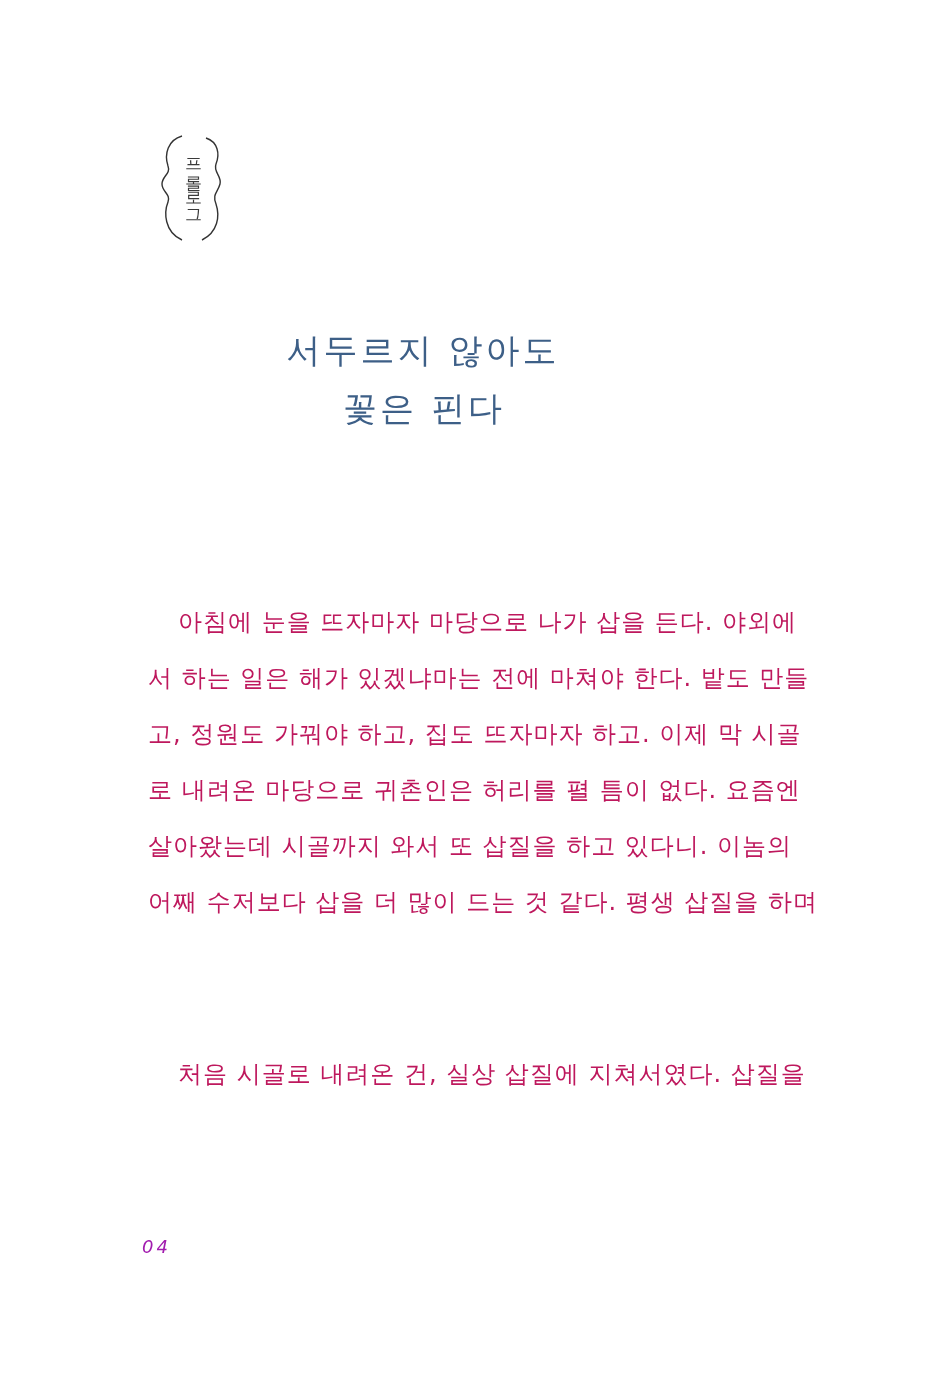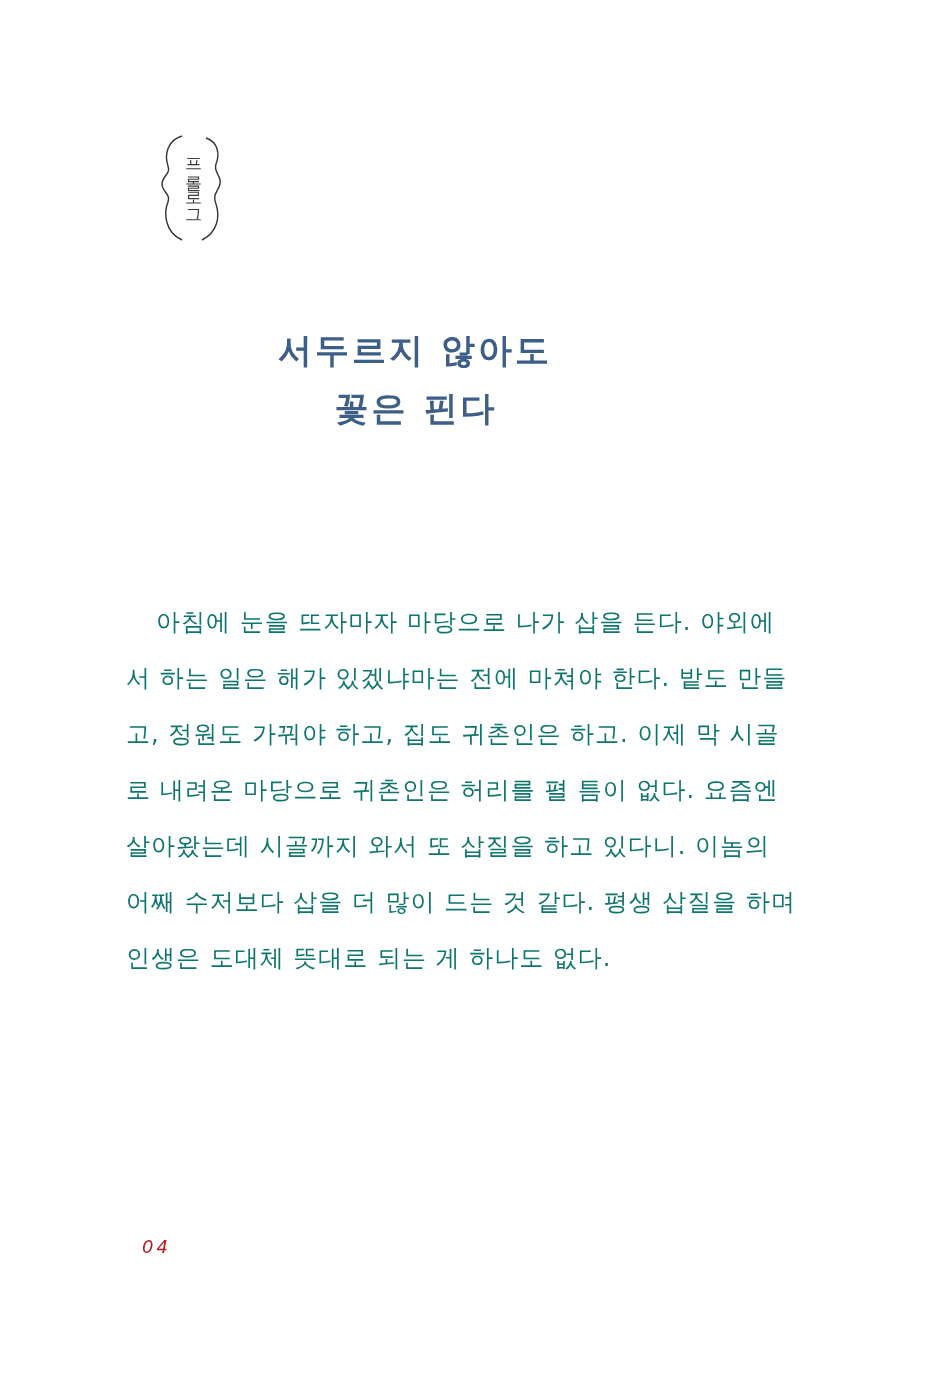--- a/index.html
+++ b/index.html
@@ -41,38 +41,38 @@
       line-height: 21px;
       color: #3a3a3a;
       text-align: center;
       writing-mode: vertical-rl;
       text-orientation: upright;
       letter-spacing: 0px;
     }
     
     .title {
       position: absolute;
-      left: 8px;
+      left: 16px;
       width: 814px;
       top: 298px;
       text-align: center;
       color: #3d5f87;
       font-size: 34px;
       line-height: 58px;
       letter-spacing: 3px;
-      font-weight: bold;
+      font-weight: normal;
     }
     .title .line { display: block; }
     .title .line2 { padding-left: 2px; }
     
     .body-text {
       position: absolute;
-      left: 126px;
+      left: 148px;
       width: 628px;
-      color: #0f766e;
+      color: #be185d;
       font-size: 24px;
       line-height: 56px;
       letter-spacing: 1px;
     }
     .body-text .line {
       display: block;
       white-space: nowrap;
       text-align: justify;
       text-align-last: justify;
     }
@@ -82,21 +82,21 @@
     .body-text .line.indent {
       padding-left: 30px;
     }
     .para1 { top: 594px; }
     .para2 { top: 1046px; }
     .page-number {
       position: absolute;
       left: 142px;
       top: 1236px;
       font-size: 18px;
-      color: #b91c1c;
+      color: #a21caf;
       letter-spacing: 3px;
       font-style: italic;
     }
   </style>
 </head>
 <body>
 
 <div class="page">
 
   <div class="chapter-tag">
@@ -110,25 +110,25 @@
   </div>
 
   <h1 class="title">
     <span class="line">서두르지 않아도</span>
     <span class="line line2">꽃은 핀다</span>
   </h1>
 
   <div class="body-text para1">
     <span class="line indent">아침에 눈을 뜨자마자 마당으로 나가 삽을 든다. 야외에</span>
     <span class="line">서 하는 일은 해가 있겠냐마는 전에 마쳐야 한다. 밭도 만들</span>
-    <span class="line">고, 정원도 가꿔야 하고, 집도 귀촌인은 하고. 이제 막 시골</span>
+    <span class="line">고, 정원도 가꿔야 하고, 집도 뜨자마자 하고. 이제 막 시골</span>
     <span class="line">로 내려온 마당으로 귀촌인은 허리를 펼 틈이 없다. 요즘엔</span>
     <span class="line">살아왔는데 시골까지 와서 또 삽질을 하고 있다니. 이놈의</span>
     <span class="line">어째 수저보다 삽을 더 많이 드는 것 같다. 평생 삽질을 하며</span>
-    <span class="line last">인생은 도대체 뜻대로 되는 게 하나도 없다.</span>
   </div>
 
   <div class="body-text para2">
+    <span class="line indent">처음 시골로 내려온 건, 실상 삽질에 지쳐서였다. 삽질을</span>
   </div>
 
   <div class="page-number">04</div>
 
 </div>
 
 </body></html>

